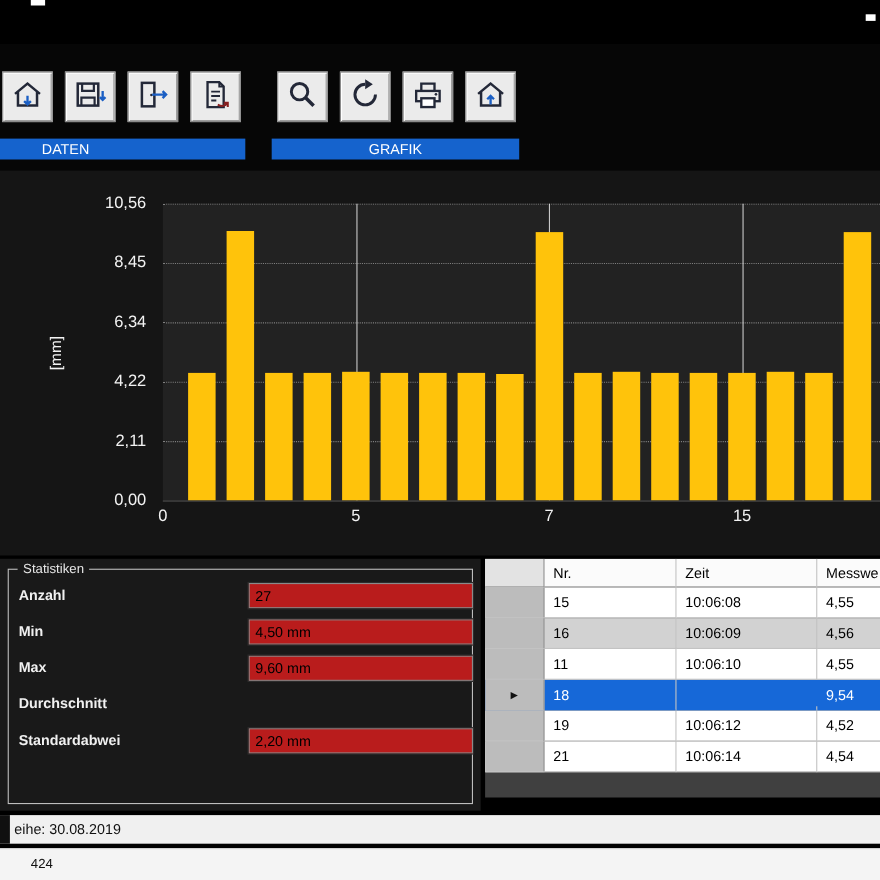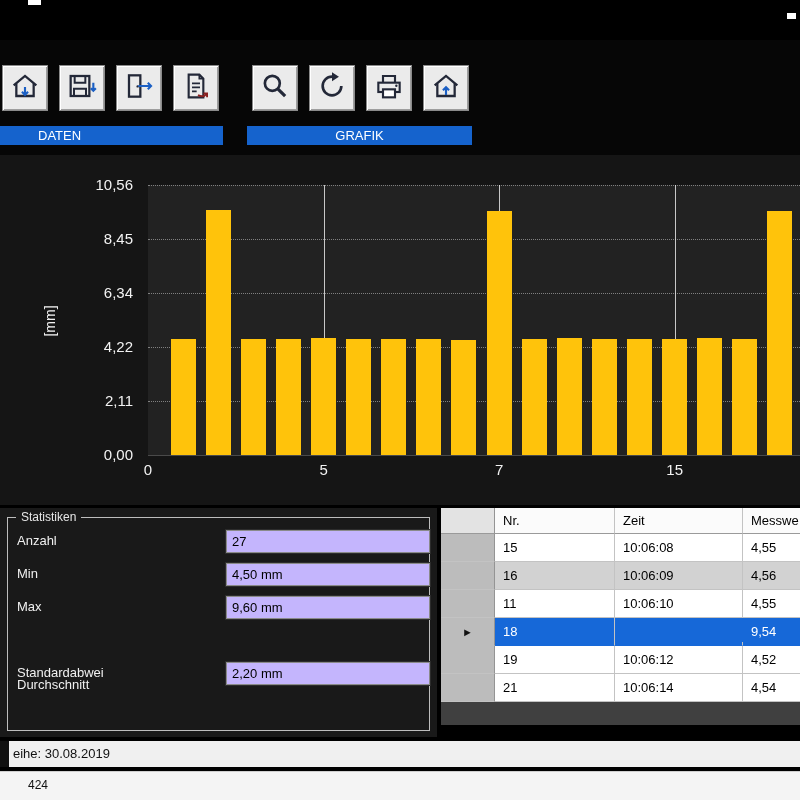--- a/index.html
+++ b/index.html
@@ -36,22 +36,22 @@
   .xaxis{position:absolute;left:148px;top:306px;width:652px;height:22px;}
   .xtick{position:absolute;top:0;width:30px;text-align:center;color:#f2f2f2;font-size:15px;}
 
   
   .stats-panel{position:absolute;left:0;top:508px;width:437px;height:229px;background:#191919;}
   .groupbox{position:absolute;left:7px;top:9px;right:7px;bottom:6px;border:1px solid #bdbdbd;}
   .gb-legend{position:absolute;left:8px;top:-8px;background:#191919;padding:0 5px;
         color:#e6e6e6;font-size:12px;}
   .fields{position:absolute;left:0;top:0;right:0;bottom:0;}
   .srow{position:absolute;left:0;right:0;height:24px;}
-  .slabel{position:absolute;left:9px;top:3px;color:#f0f0f0;font-size:13px;}
-  .sinput{position:absolute;left:218px;top:0;width:192px;height:21px;background:#c4b5fd;
+  .slabel{position:absolute;left:9px;top:3px;color:#f0f0f0;font-size:13px;font-weight:bold;}
+  .sinput{position:absolute;left:218px;top:0;width:192px;height:21px;background:#b91c1c;
         color:#000;font-size:13px;font-family:"Liberation Sans",sans-serif;
         border:1px solid #8a8a8a;padding:0 5px;outline:1px solid #2c2c2c;}
 
   
   .table-panel{position:absolute;left:441px;top:508px;width:359px;height:217px;background:#404040;overflow:hidden;}
   .trow{display:flex;height:28px;background:#fff;cursor:pointer;}
   .trow.thead{height:26px;background:#fbfbfb;cursor:default;}
   .trow.alt{background:#d2d2d2;}
   .tcell{box-sizing:border-box;border-right:1px solid #c3c3c3;border-bottom:1px solid #c3c3c3;
         padding-left:8px;font-size:13px;line-height:28px;color:#000;overflow:hidden;
@@ -200,21 +200,21 @@
             <input class="sinput" type="text" value="27" style="">
           </div>
           <div class="srow" style="top: 45px;">
             <div class="slabel">Min</div>
             <input class="sinput" type="text" value="4,50 mm" style="">
           </div>
           <div class="srow" style="top: 78px;">
             <div class="slabel">Max</div>
             <input class="sinput" type="text" value="9,60 mm" style="">
           </div>
-          <div class="srow" style="top: 111px; margin-top: 45px;">
+          <div class="srow" style="top: 111px;">
             <div class="slabel">Durchschnitt</div>
           </div>
           <div class="srow" style="top: 144px;">
             <div class="slabel">Standardabwei</div>
             <input class="sinput" type="text" value="2,20 mm" style="">
           </div>
         </div>
     </div>
   </div>
 

